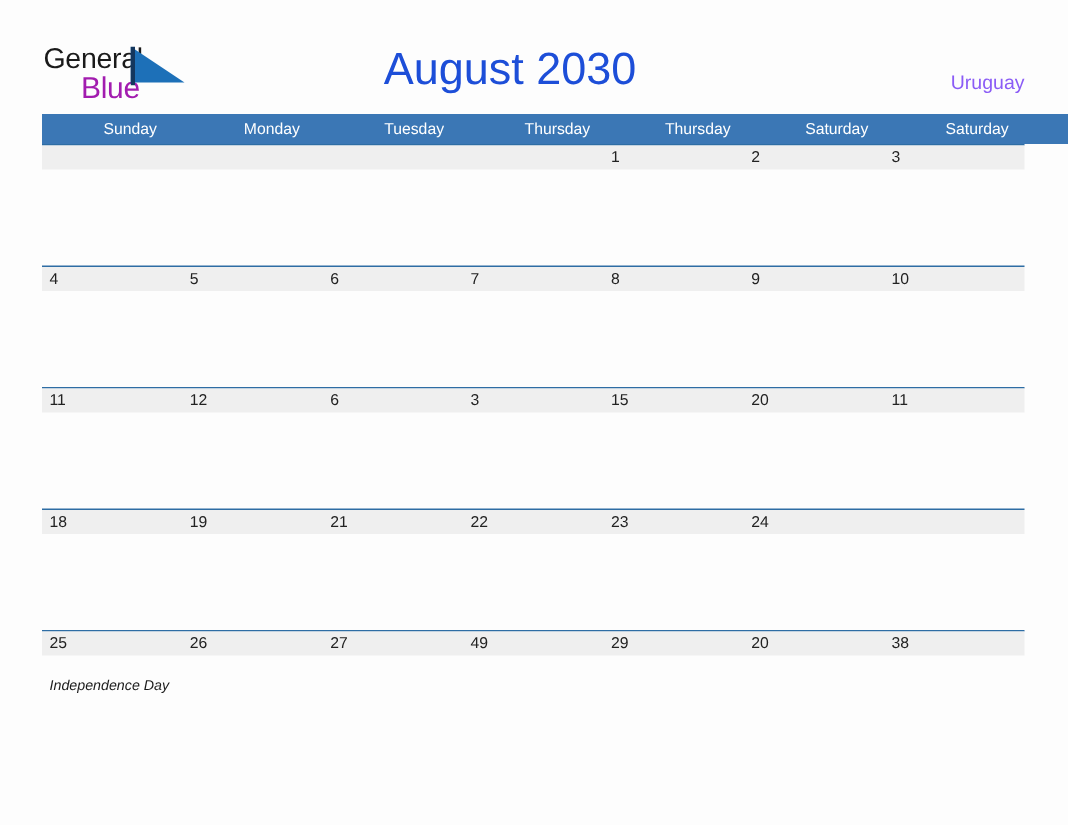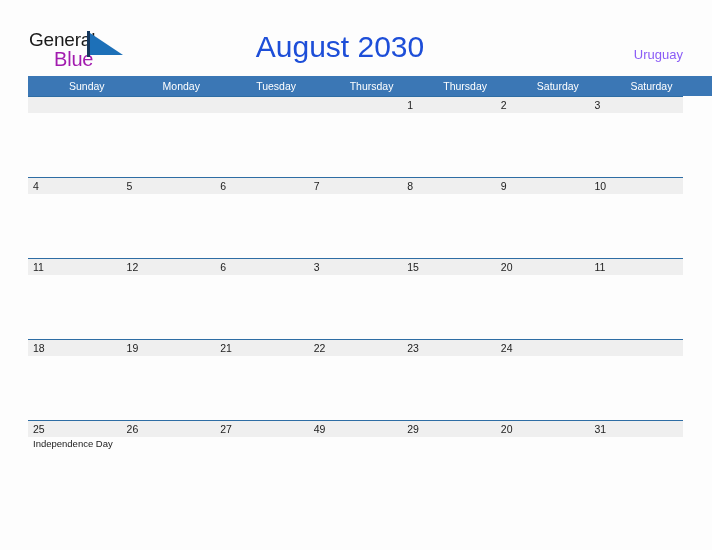--- a/index.html
+++ b/index.html
@@ -150,21 +150,22 @@
   .day-number {
     display: block;
     height: 16px;
     line-height: 16px;
     font-size: 10.5px;
     color: #222222;
     font-family: "Liberation Sans", sans-serif;
   }
   .day-events {
     display: block;
-    padding-top: 1px;
+    padding-top: 15px;
+    font-style: italic;
   }
   .day-event {
     display: block;
     font-size: 9.5px;
     line-height: 12px;
     color: #1a1a1a;
     font-family: "Liberation Sans", sans-serif;
     white-space: nowrap;
   }
   .day-cell.empty .day-number {
@@ -362,20 +363,20 @@
           </div>
           <div class="day-cell">
             <span class="day-number">29</span>
             <span class="day-events"></span>
           </div>
           <div class="day-cell">
             <span class="day-number">20</span>
             <span class="day-events"></span>
           </div>
           <div class="day-cell">
-            <span class="day-number">31</span>
+            <span class="day-number">38</span>
             <span class="day-events"></span>
           </div>
         </div>
       </div>
     </div>
 
 </div>
 
 </body></html>

